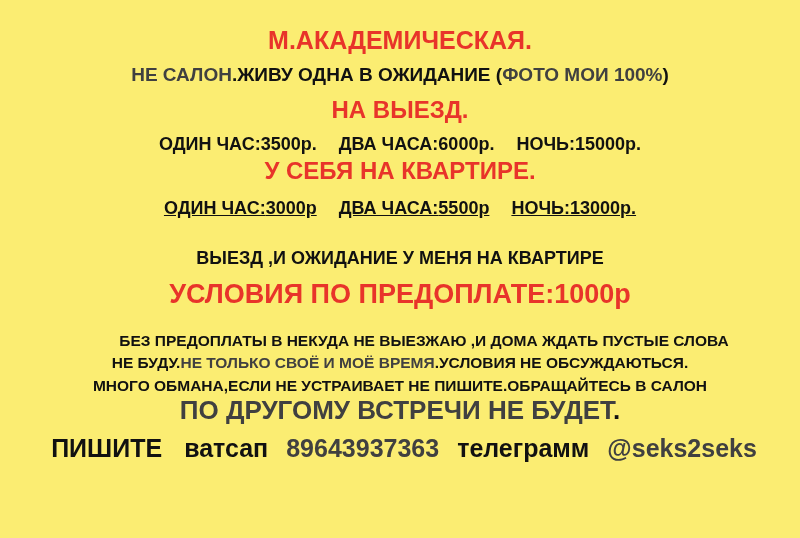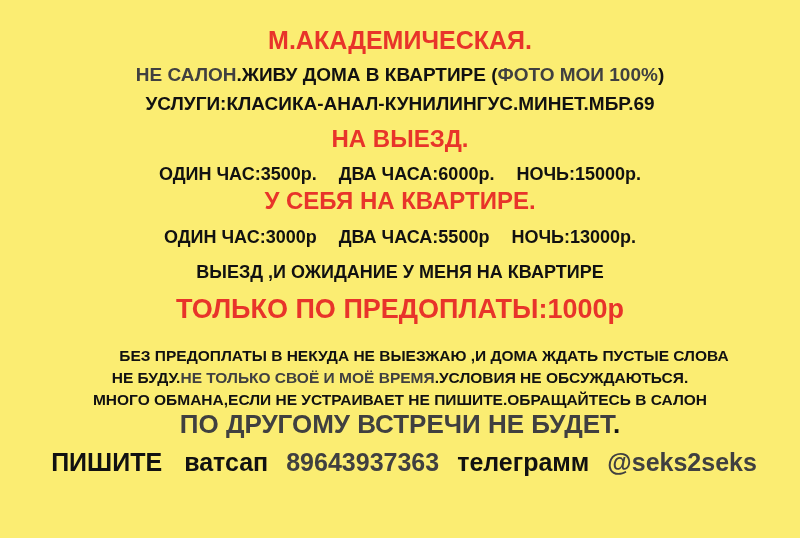--- a/index.html
+++ b/index.html
@@ -30,59 +30,58 @@
     font-weight: bold;
     line-height: 1.18;
     white-space: nowrap;
   }
   .l-title      { font-size: 25px; color:#e8342a; margin-top: 4px; }
   .l-nesalon    { font-size: 19px; margin-top: 8px; }
   .l-uslugi     { font-size: 19px; margin-top: 7px; }
   .l-vyezd-h    { font-size: 24px; color:#e8342a; margin-top: 10px; }
   .l-prices1    { font-size: 18px; margin-top: 10px; }
   .l-usebya-h   { font-size: 24px; color:#e8342a; margin-top: 2px; }
-  .l-prices2    { font-size: 18px; margin-top: 12px; }
-  .l-wait       { font-size: 18px; margin-top: 14px; }
+  .l-prices2    { font-size: 18px; margin-top: 12px; text-decoration: underline; }
+  .l-wait       { font-size: 18px; margin-top: 29px; }
   .l-prepay     { font-size: 27px; color:#e8342a; margin-top: 10px; }
   .l-small1     { font-size: 15.5px; margin-top: 21px; margin-left: 48px; }
   .l-small2     { font-size: 15.5px; margin-top: 4px; }
   .l-small3     { font-size: 15.5px; margin-top: 4px; }
   .l-final      { font-size: 26px; color:#e8342a; }
   .l-contact    { font-size: 25px; margin-top: 8px; margin-left: 8px; }
   .sp-sm { display:inline-block; width: 18px; }
   .sp-md { display:inline-block; width: 22px; }
 </style>
 </head>
 <body>
 
 <div class="ad">
 
   <div class="line l-title">М.АКАДЕМИЧЕСКАЯ.</div>
 
   <div class="line l-nesalon">
-    <span class="red">НЕ САЛОН</span><span class="blk">.ЖИВУ ДОМА В КВАРТИРЕ (</span><span class="red">ФОТО МОИ 100%</span><span class="blk">)</span>
+    <span class="red">НЕ САЛОН</span><span class="blk">.ЖИВУ ОДНА В ОЖИДАНИЕ (</span><span class="red">ФОТО МОИ 100%</span><span class="blk">)</span>
   </div>
 
-  <div class="line l-uslugi">УСЛУГИ:КЛАСИКА-АНАЛ-КУНИЛИНГУС.МИНЕТ.МБР.69</div>
 
   <div class="line l-vyezd-h">НА ВЫЕЗД.</div>
 
   <div class="line l-prices1">
     <span>ОДИН ЧАС:</span><span>3500р.</span><span class="sp-md"></span><span>ДВА ЧАСА:</span><span>6000р.</span><span class="sp-md"></span><span>НОЧЬ:</span><span>15000р.</span>
   </div>
 
   <div class="line l-usebya-h">У СЕБЯ НА КВАРТИРЕ.</div>
 
   <div class="line l-prices2">
     <span>ОДИН ЧАС:</span><span>3000р</span><span class="sp-md"></span><span>ДВА ЧАСА:</span><span>5500р</span><span class="sp-md"></span><span>НОЧЬ:</span><span>13000р.</span>
   </div>
 
   <div class="line l-wait">ВЫЕЗД ,И ОЖИДАНИЕ У МЕНЯ НА КВАРТИРЕ</div>
 
-  <div class="line l-prepay">ТОЛЬКО ПО ПРЕДОПЛАТЫ:1000р</div>
+  <div class="line l-prepay">УСЛОВИЯ ПО ПРЕДОПЛАТЕ:1000р</div>
 
   <div class="line l-small1">БЕЗ ПРЕДОПЛАТЫ В НЕКУДА НЕ ВЫЕЗЖАЮ ,И ДОМА ЖДАТЬ ПУСТЫЕ СЛОВА</div>
 
   <div class="line l-small2">
     <span class="blk">НЕ БУДУ.</span><span class="red">НЕ ТОЛЬКО СВОЁ И МОЁ ВРЕМЯ</span><span class="blk">.УСЛОВИЯ НЕ ОБСУЖДАЮТЬСЯ.</span>
   </div>
 
   <div class="line l-small3">МНОГО ОБМАНА,ЕСЛИ НЕ УСТРАИВАЕТ НЕ ПИШИТЕ.ОБРАЩАЙТЕСЬ В САЛОН</div>
 
   <div class="line l-final">

